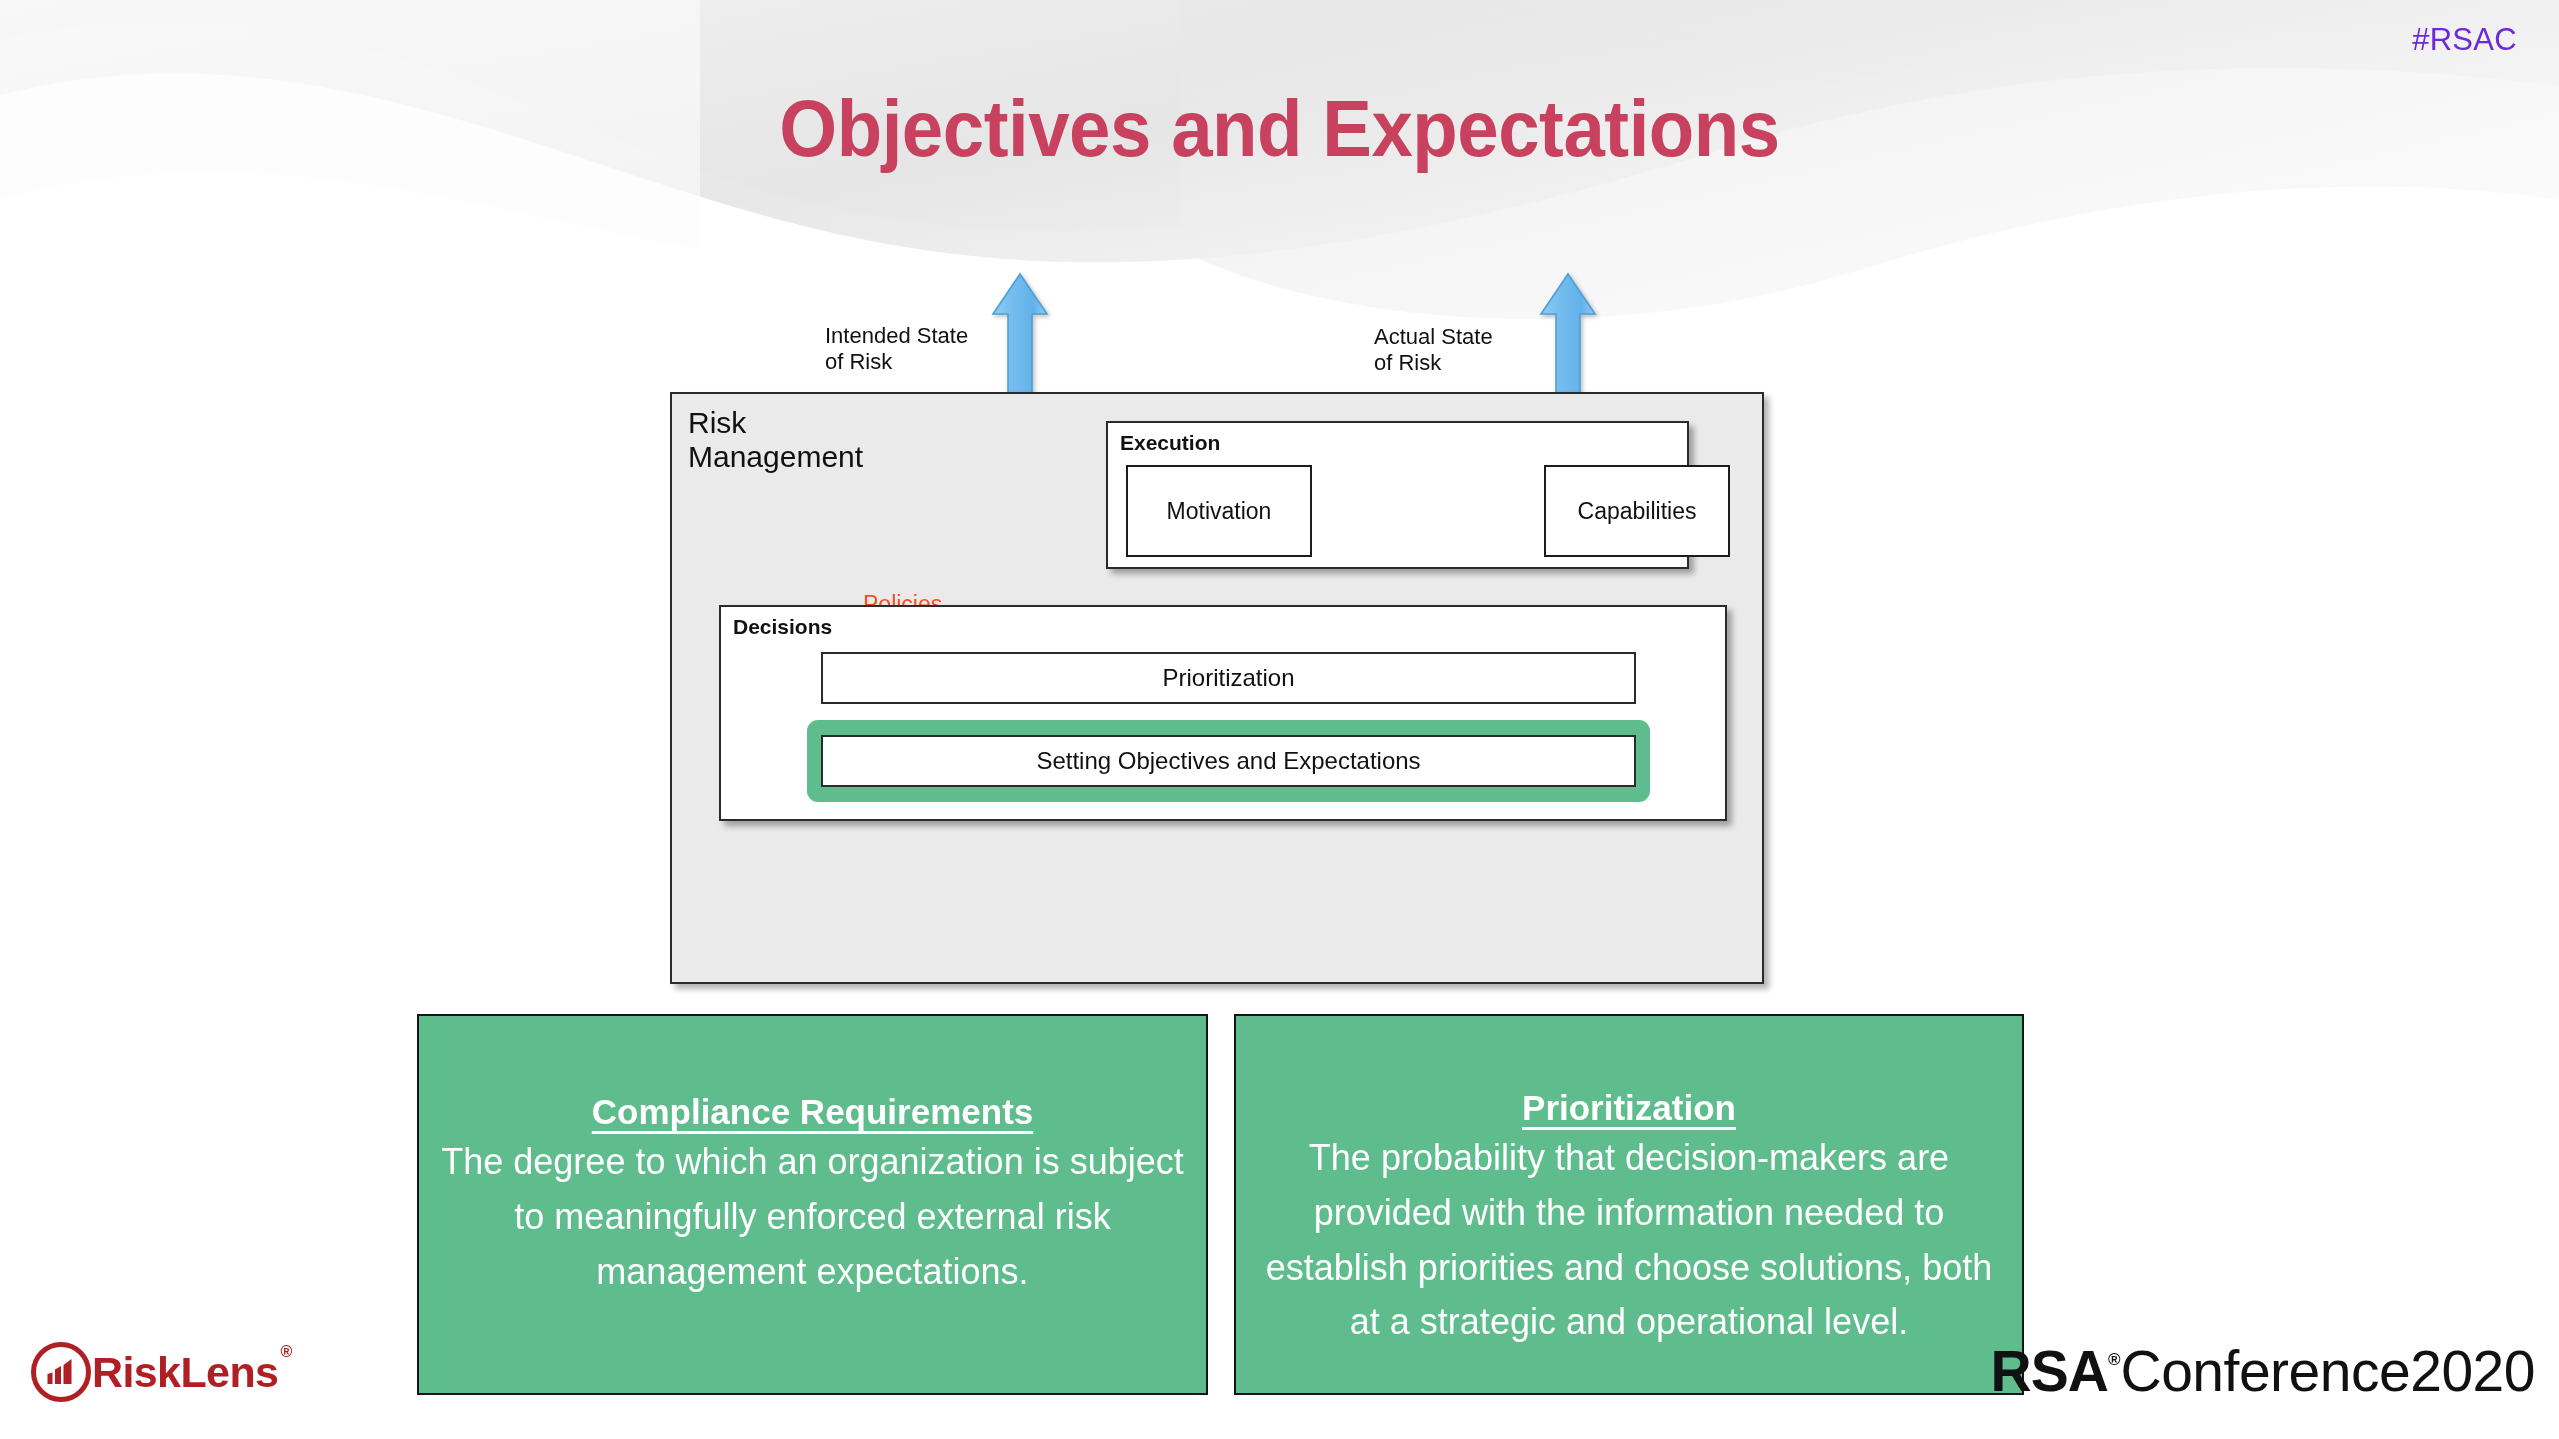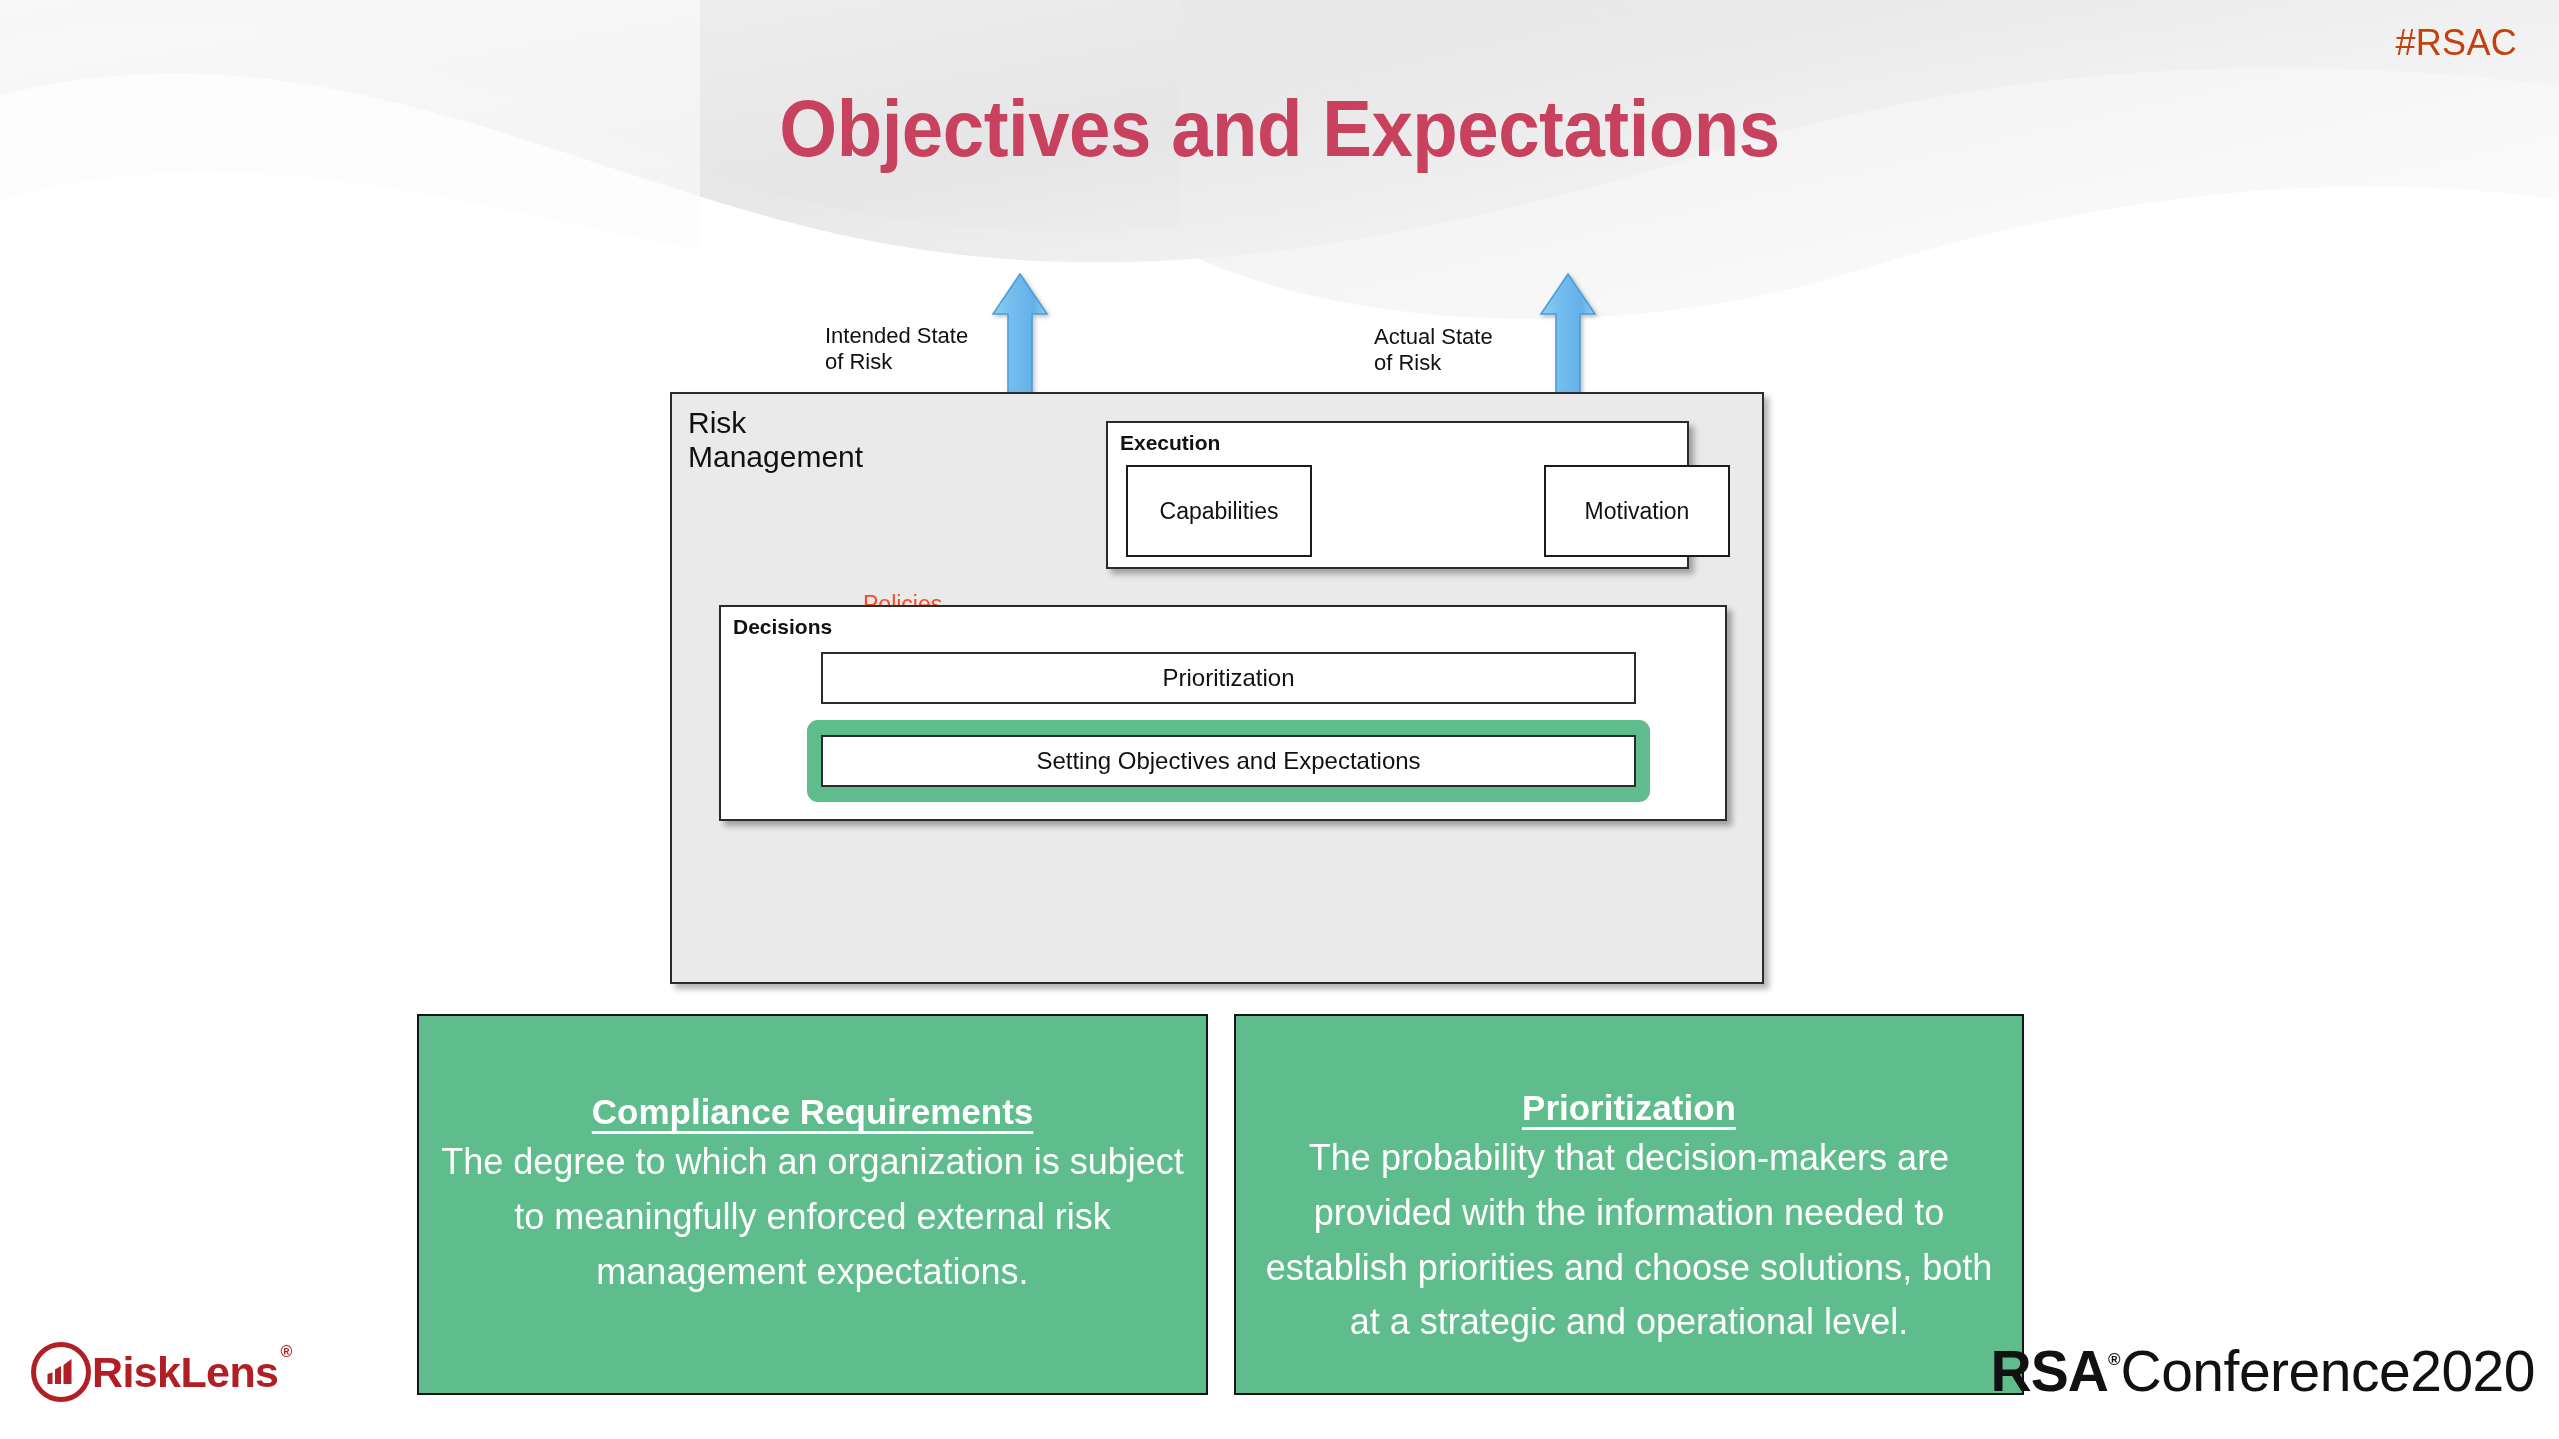--- a/index.html
+++ b/index.html
@@ -25,22 +25,22 @@
     width: 2559px;
     height: 420px;
     pointer-events: none;
   }
 
   
   .rsac-hash {
     position: absolute;
     top: 22px;
     right: 42px;
-    font-size: 36px;
-    color: #c2410c;
+    font-size: 31px;
+    color: #6d28d9;
     letter-spacing: 0.3px;
     font-family: "Liberation Sans", sans-serif;
   }
 
   
   .slide-title {
     position: absolute;
     top: 83px;
     left: 0;
     width: 2559px;
@@ -350,22 +350,22 @@
 
     <div class="red-list red-list-right">
       <div>Communication</div>
       <div>Resources</div>
       <div>Enforcement</div>
     </div>
 
     <div class="exec-box">
       <div class="exec-title">Execution</div>
       <div class="exec-cells">
+        <div class="exec-cell">Motivation</div>
         <div class="exec-cell">Capabilities</div>
-        <div class="exec-cell">Motivation</div>
       </div>
     </div>
 
     <div class="dec-box">
       <div class="dec-title">Decisions</div>
       <div class="dec-row dec-row-prioritization">Prioritization</div>
       <div class="dec-highlight"></div>
       <div class="dec-row dec-row-setting">Setting Objectives and Expectations</div>
     </div>
 

